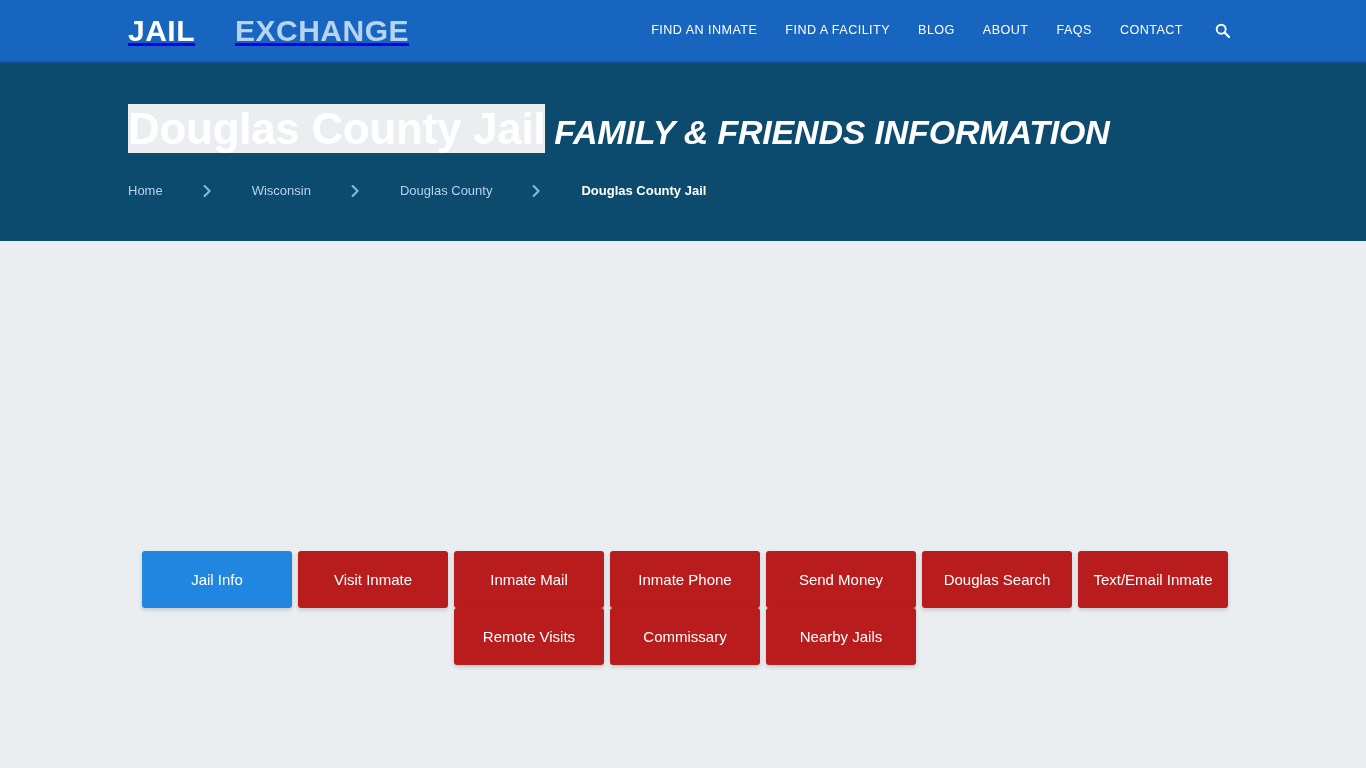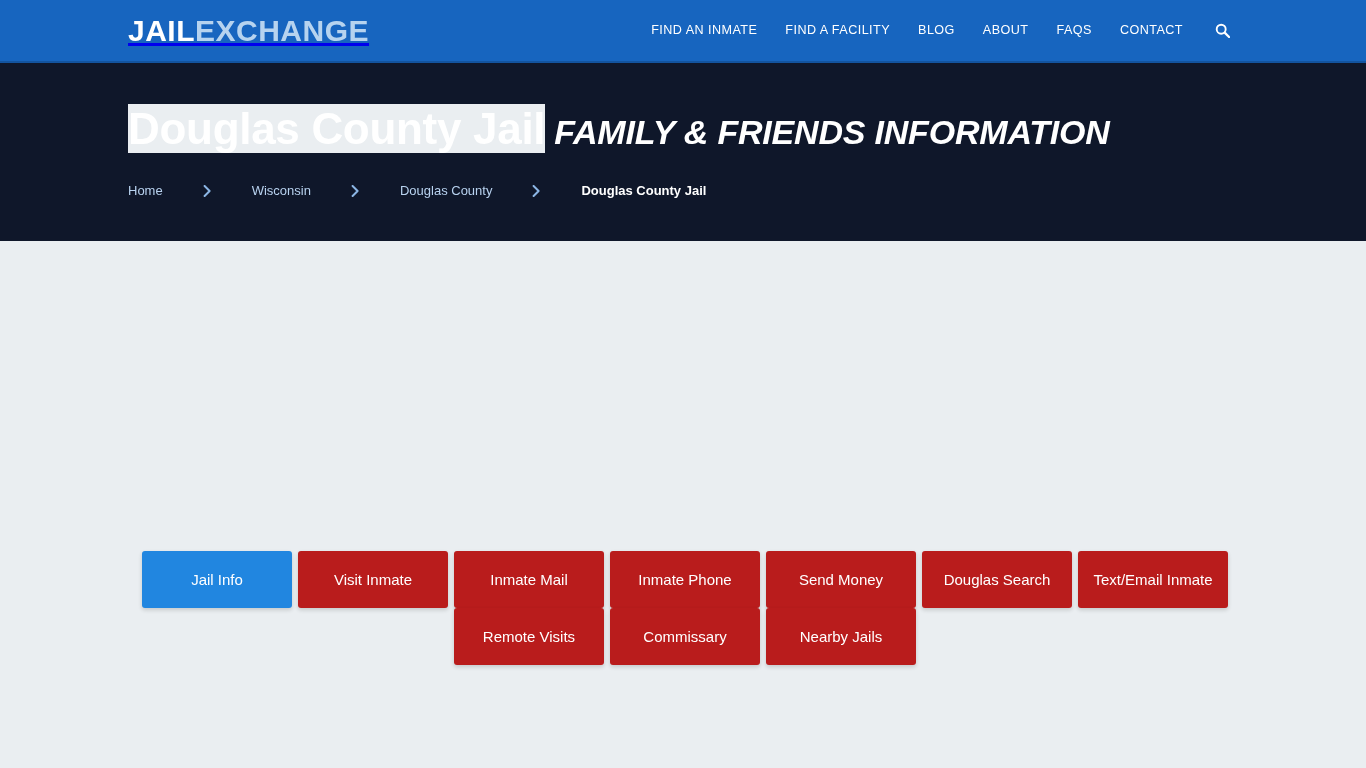--- a/index.html
+++ b/index.html
@@ -30,20 +30,21 @@
 
   .brand {
     margin-left: 128px;
     font-size: 30px;
     font-weight: bold;
     letter-spacing: 0.5px;
     line-height: 1;
     white-space: nowrap;
     display: flex;
     align-items: center;
+    gap: 40px;
   }
   .brand-jail { color: #ffffff; }
   .brand-exchange { color: #b6d3ef; }
 
   .nav {
     margin-left: auto;
     margin-right: 128px;
     display: flex;
     align-items: center;
     gap: 0;
@@ -68,21 +69,21 @@
     display: flex;
     align-items: center;
     cursor: pointer;
     line-height: 63px;
   }
   .nav-search svg { display: block; }
 
   
   .hero {
     height: 178px;
-    background: #0f172a;
+    background: #0c4a6e;
     padding-left: 128px;
     padding-top: 42px;
     position: relative;
   }
 
   .hero-title {
     color: #ffffff;
     line-height: 1.1;
     white-space: nowrap;
   }

